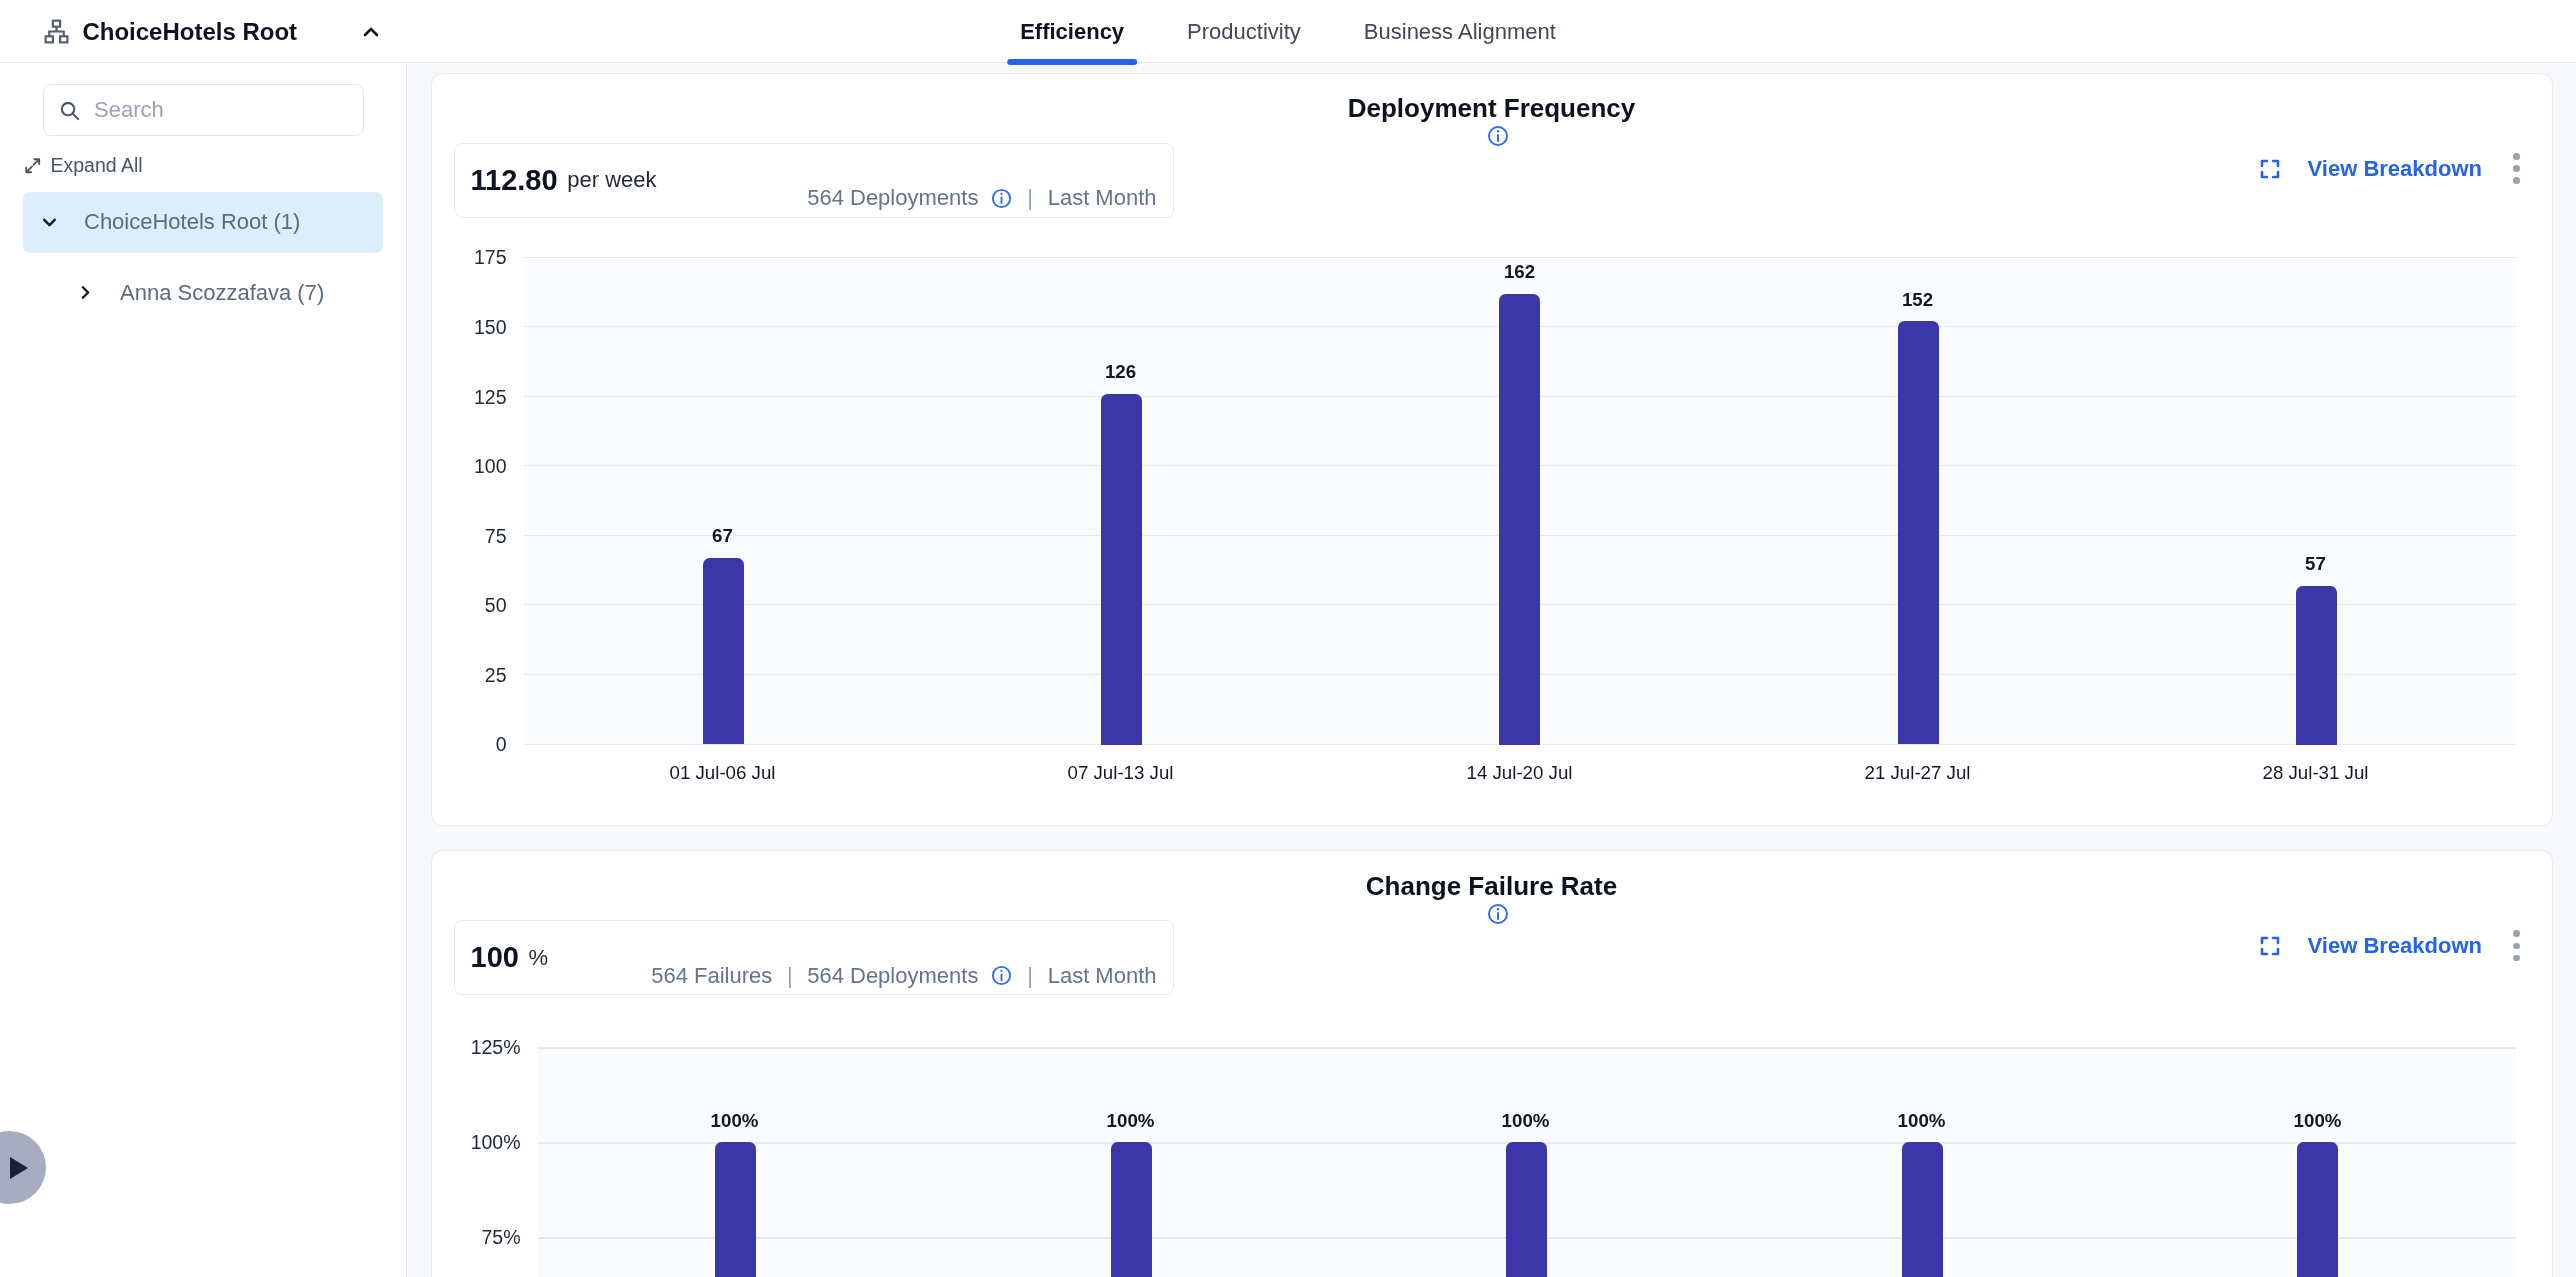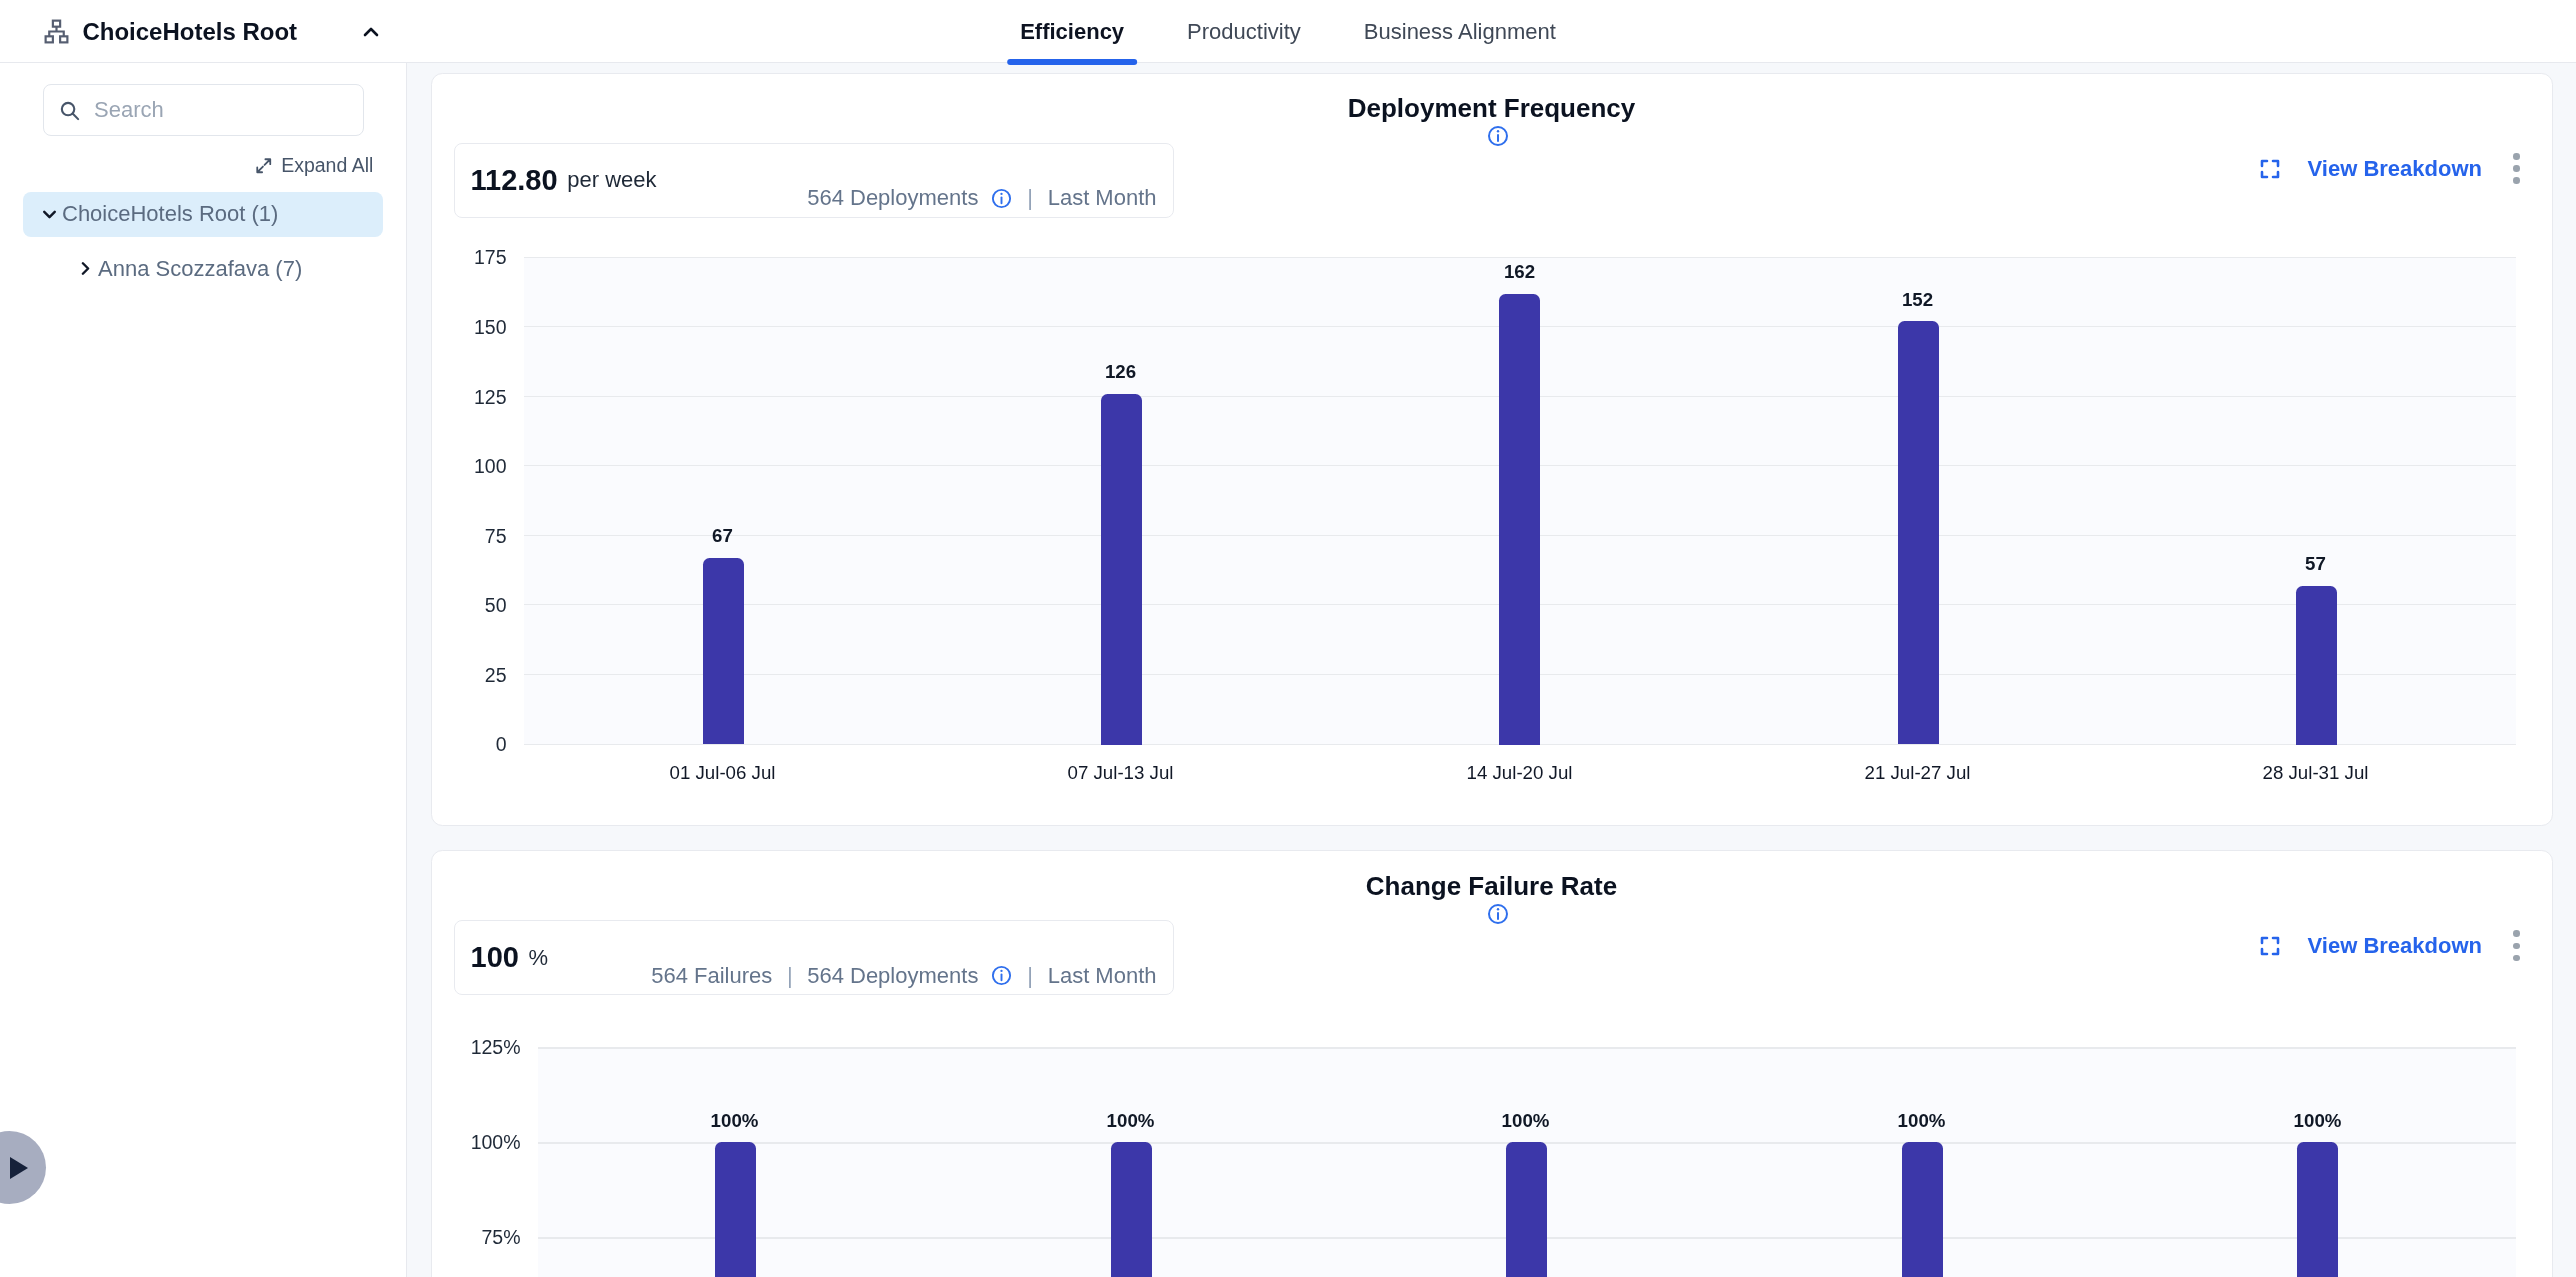--- a/index.html
+++ b/index.html
@@ -21,24 +21,24 @@
   .tab-underline { position:absolute; left:0; right:0; bottom:-1.6px; height:5.7px; border-radius:3.2px; background:#2563eb; }
 
   
   .sidebar { position:absolute; left:0; top:63px; bottom:0; width:407px; background:#fff;
              border-right:1.6px solid #e7e9ee; padding:21px 23px 16px 23px; z-index:5; }
   .search-box { display:flex; align-items:center; gap:13px; margin:0 19.5px 0 19.5px;
                 height:52px; border:1.6px solid #e2e6ec; border-radius:8px; padding:0 14.6px; background:#fff; }
   .search-input { border:none; outline:none; flex:1; font-size:22px; color:#334155; background:transparent;
                   font-family:"Liberation Sans", sans-serif; }
   .search-input::placeholder { color:#9aa5b4; }
-  .expand-all { display:flex; align-items:center; gap:8px; justify-content:flex-end;
+  .expand-all { display:flex; align-items:center; gap:8px; justify-content:flex-start;
                 margin:18px 9.7px 14.6px 0; font-size:19.5px; color:#475569; cursor:pointer; }
   .tree { display:flex; flex-direction:column; }
-  .tree-row { display:flex; align-items:center; gap:2px; height:45px; border-radius:8px;
+  .tree-row { display:flex; align-items:center; gap:24px; height:61px; border-radius:8px;
               padding:0 16px; font-size:22px; color:#5b6b80; cursor:pointer; }
   .tree-row.selected { background:#dceefb; }
   .tree-row.child { margin-left:36px; margin-top:9.7px; }
 
   
   .main { position:absolute; left:407px; top:63px; right:0; bottom:0; background:#f6f8fb; }
   .card { position:absolute; left:23.5px; width:2122px; background:#fff;
           border:1.6px solid #e8eaef; border-radius:11.4px; overflow:hidden; }
   .card-1 { top:9.7px; height:753px; }
   .card-2 { top:787px; height:519px; }

